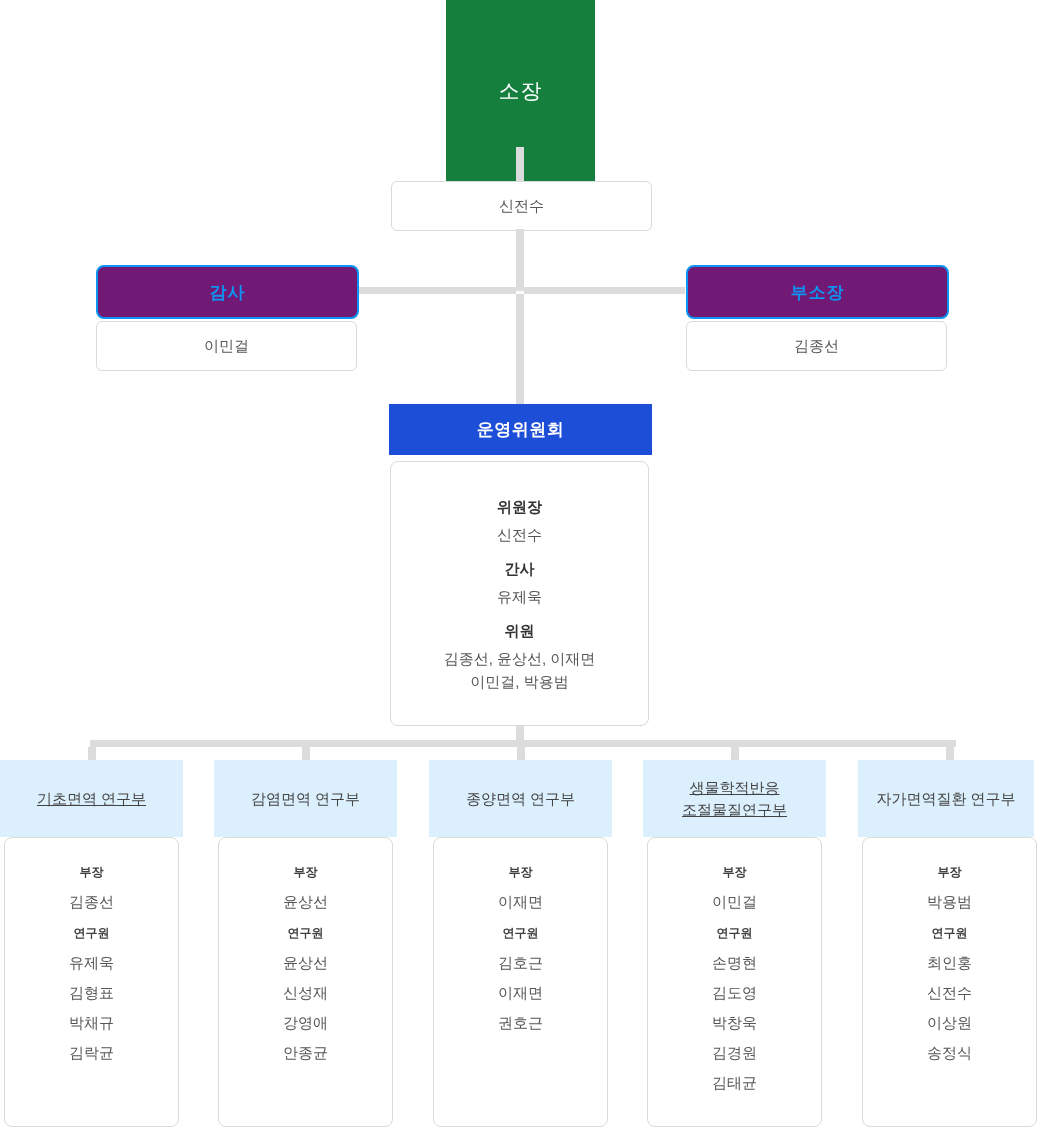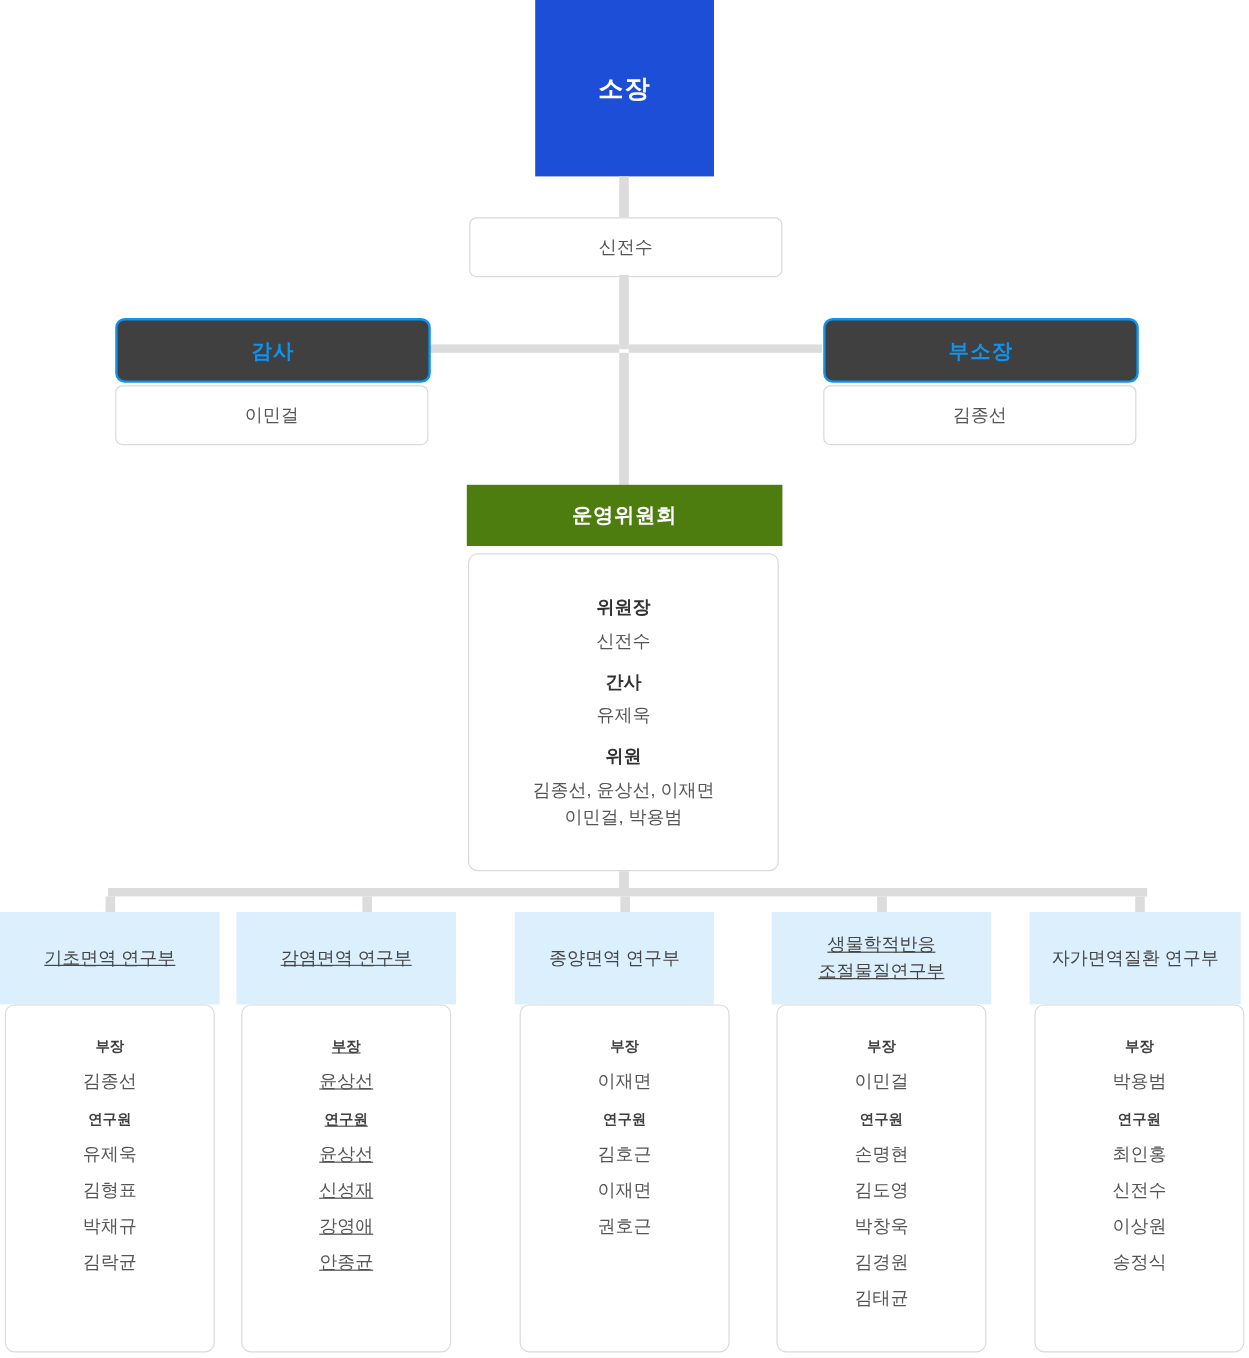--- a/index.html
+++ b/index.html
@@ -26,25 +26,25 @@
     position: absolute;
     background: #dcdcdc;
   }
 
   
   .director-box {
     position: absolute;
     left: 446px;
     top: 0px;
     width: 149px;
-    height: 147px;
-    background: #1d4ed8;
+    height: 181px;
+    background: #15803d;
     color: #ffffff;
     font-size: 21px;
-    font-weight: bold;
+    font-weight: normal;
     display: flex;
     align-items: center;
     justify-content: center;
     letter-spacing: 1px;
   }
 
   
   .name-box {
     position: absolute;
     border: 1px solid #dadada;
@@ -55,38 +55,38 @@
     justify-content: center;
     font-size: 15px;
     color: #555555;
   }
 
   
   .blue-outline-box {
     position: absolute;
     border: 2px solid #0d93f2;
     border-radius: 8px;
-    background: #404040;
+    background: #701a75;
     color: #0d93f2;
     font-size: 17px;
     font-weight: bold;
     display: flex;
     align-items: center;
     justify-content: center;
     letter-spacing: 1px;
   }
 
   
   .committee-header {
     position: absolute;
     left: 389px;
     top: 404px;
     width: 263px;
     height: 51px;
-    background: #4d7c0f;
+    background: #1d4ed8;
     color: #ffffff;
     font-size: 17px;
     font-weight: bold;
     display: flex;
     align-items: center;
     justify-content: center;
     letter-spacing: 0.5px;
   }
   .committee-body {
     position: absolute;
@@ -221,37 +221,37 @@
       <div class="role">부장</div>
       <div class="person">김종선</div>
       <div class="role second">연구원</div>
       <div class="person">유제욱</div>
       <div class="person">김형표</div>
       <div class="person">박채규</div>
       <div class="person">김락균</div>
     </div>
   </div>
 
-  <div class="dept" style="left:197px; width:183px;text-decoration:underline;">
+  <div class="dept" style="left:214px; width:183px;">
     <div class="dept-header" style="width:183px;">
       <span>감염면역 연구부</span>
     </div>
     <div class="dept-body" style="width:175px;">
       <div class="role">부장</div>
       <div class="person">윤상선</div>
       <div class="role second">연구원</div>
       <div class="person">윤상선</div>
       <div class="person">신성재</div>
       <div class="person">강영애</div>
       <div class="person">안종균</div>
     </div>
   </div>
 
   <div class="dept" style="left:429px; width:183px;">
-    <div class="dept-header" style="width:166px;">
+    <div class="dept-header" style="width:183px;">
       <span>종양면역 연구부</span>
     </div>
     <div class="dept-body" style="width:175px;">
       <div class="role">부장</div>
       <div class="person">이재면</div>
       <div class="role second">연구원</div>
       <div class="person">김호근</div>
       <div class="person">이재면</div>
       <div class="person">권호근</div>
     </div>

